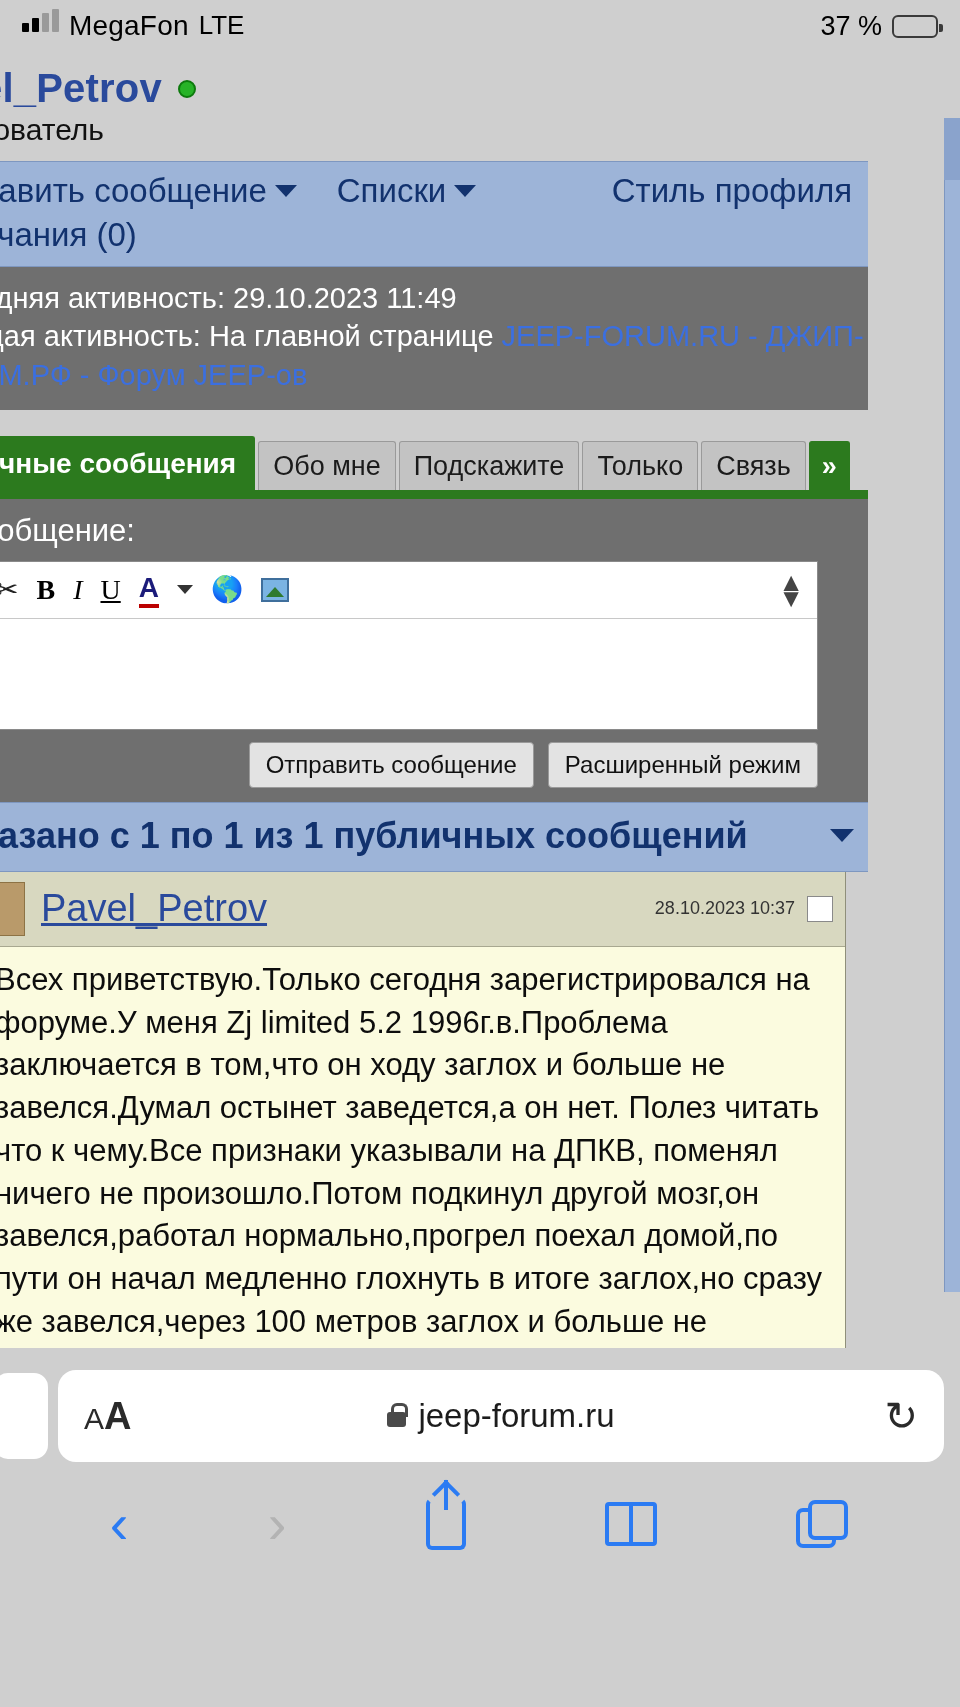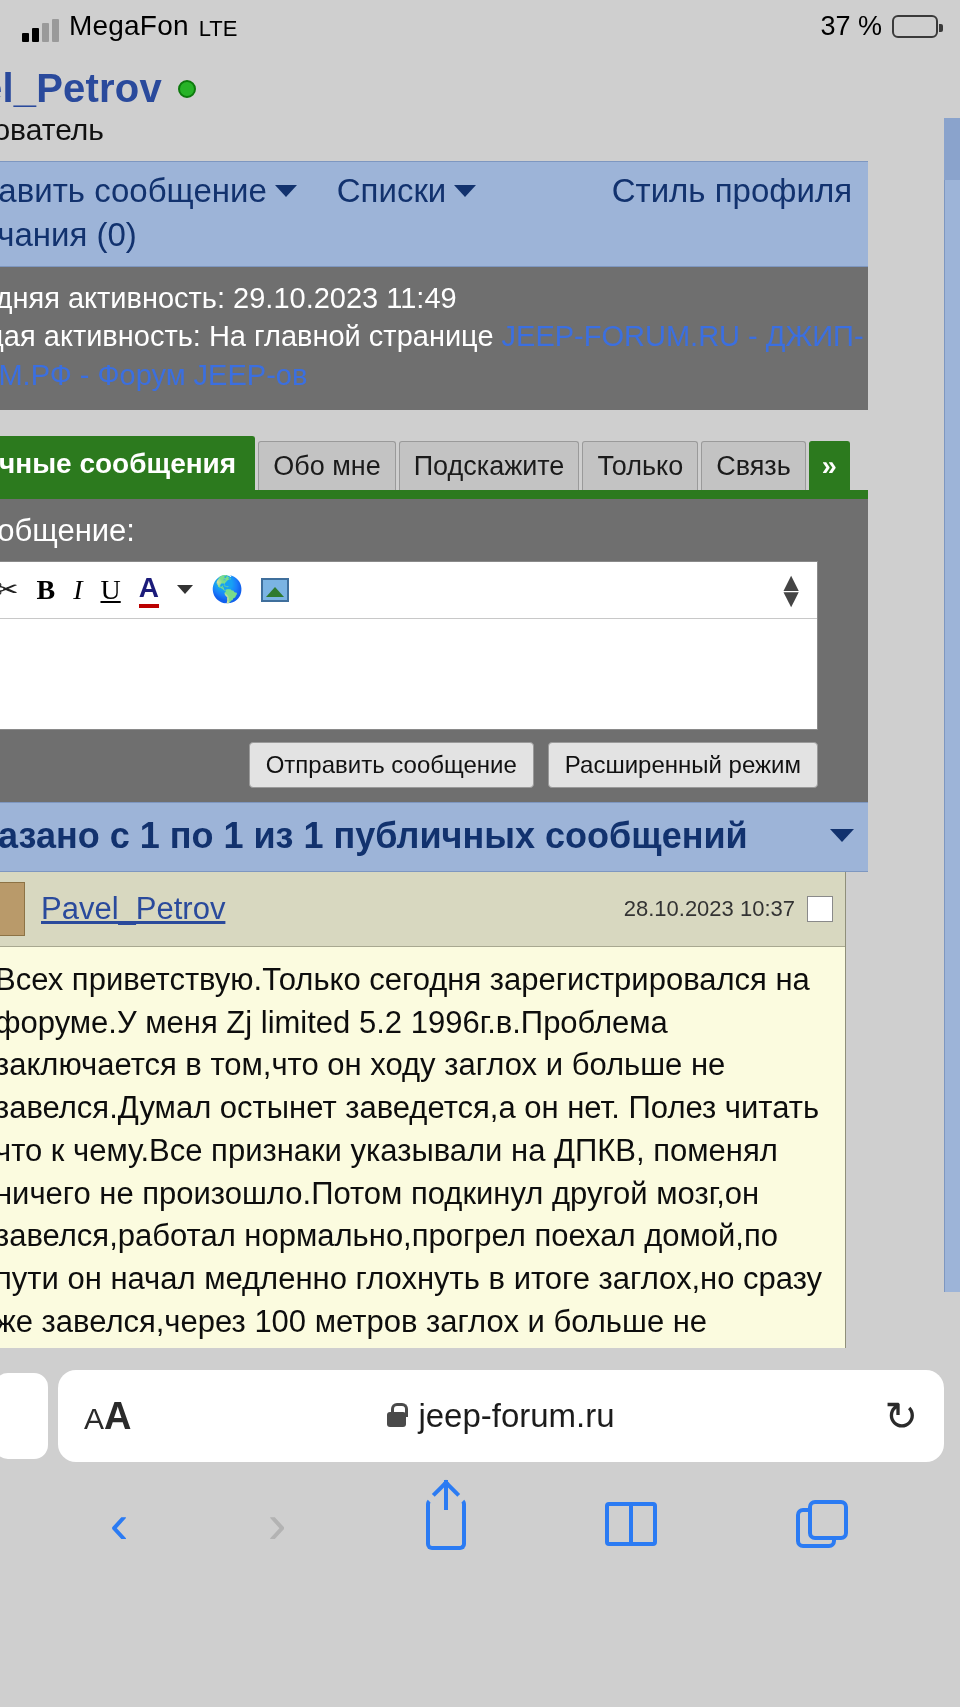--- a/index.html
+++ b/index.html
@@ -14,29 +14,29 @@
   .statusbar {
     height: 52px;
     background: #cfcfcf;
     display: flex;
     align-items: center;
     padding: 0 22px;
     font-size: 29px;
     color: #000;
     position: relative;
   }
-  .sb-left { display: flex; align-items: flex-end; gap: 10px; }
+  .sb-left { display: flex; align-items: flex-start; gap: 10px; }
   .signal { display: flex; align-items: flex-end; gap: 3px; height: 22px; }
   .signal i { display: block; width: 7px; background: #000; border-radius: 1px; }
   .signal i:nth-child(1) { height: 9px; }
   .signal i:nth-child(2) { height: 14px; }
   .signal i:nth-child(3) { height: 19px; background: #9a9a9a; }
   .signal i:nth-child(4) { height: 23px; background: #9a9a9a; }
   .carrier { font-size: 28px; letter-spacing: .2px; }
-  .lte { font-size: 22px; }
+  .lte { font-size: 26px; }
   .sb-center {
     position: absolute; left: 0; right: 0; text-align: center;
     font-size: 30px; font-weight: bold;
   }
   .sb-right {
     margin-left: auto; display: flex; align-items: center; gap: 10px;
     font-size: 27px; position: relative; z-index: 2;
   }
   .batt {
     width: 46px; height: 23px; border: 2px solid #3a3a3a; border-radius: 6px;
@@ -181,23 +181,23 @@
   .msg-head {
     background: #d8d8c0; display: flex; align-items: center;
     padding: 10px 12px; border-bottom: 1px solid #a8a890;
   }
   .avatar {
     width: 46px; height: 54px; background: #b99a6a;
     border: 1px solid #8d7345; margin-left: -14px; margin-right: 16px;
     flex: none;
   }
   .msg-author {
-    color: #2a4a9c; font-size: 31px; text-decoration: underline; font-weight: 500;
-  }
-  .msg-date { margin-left: auto; font-size: 22px; color: #333; }
+    color: #2a4a9c; font-size: 38px; text-decoration: underline; font-weight: 500;
+  }
+  .msg-date { margin-left: auto; font-size: 18px; color: #333; }
   .msg-check {
     width: 26px; height: 26px; background: #fff; border: 1px solid #8a8a8a;
     margin-left: 12px;
   }
   .msg-body {
     font-size: 31px; line-height: 1.38; color: #0d0d0d; padding: 12px 14px 6px 14px;
   }
 
   
   .edge-strip {

